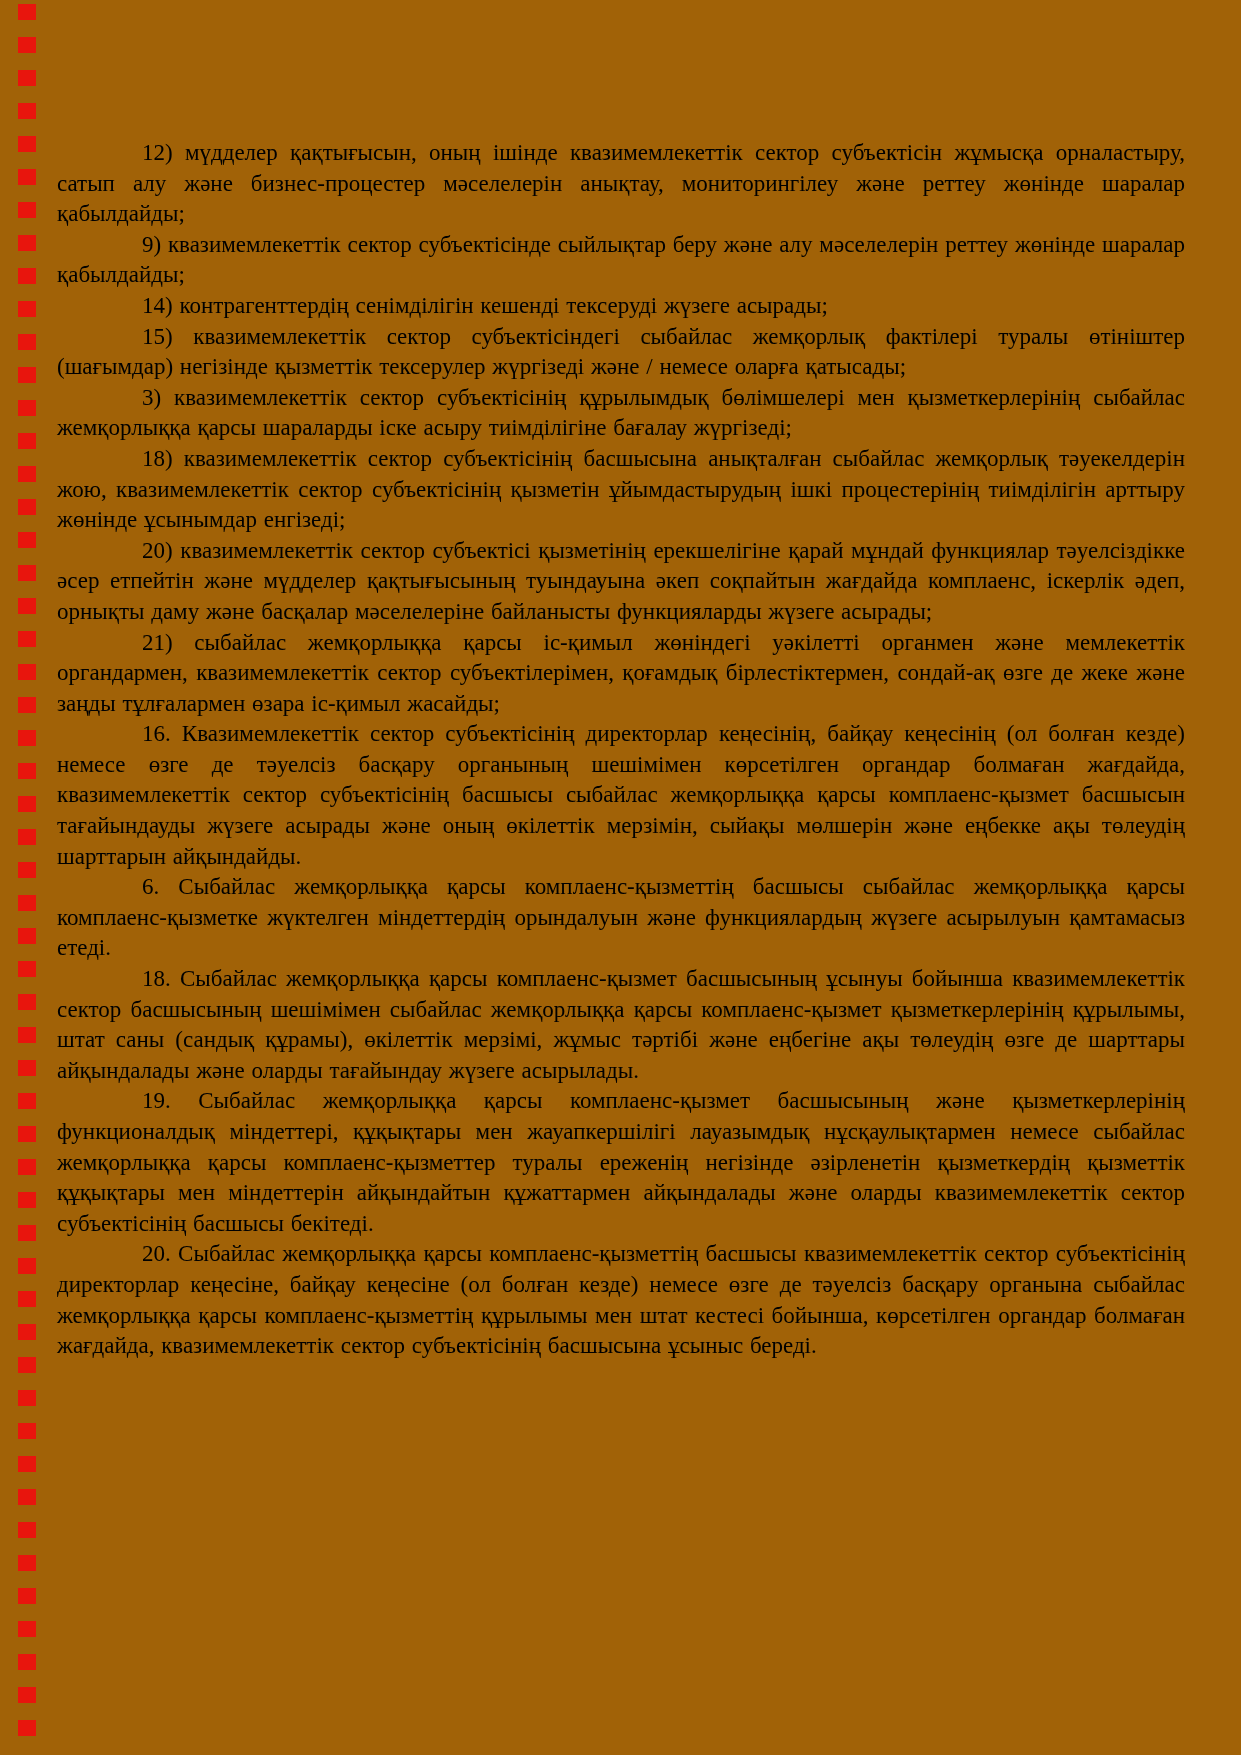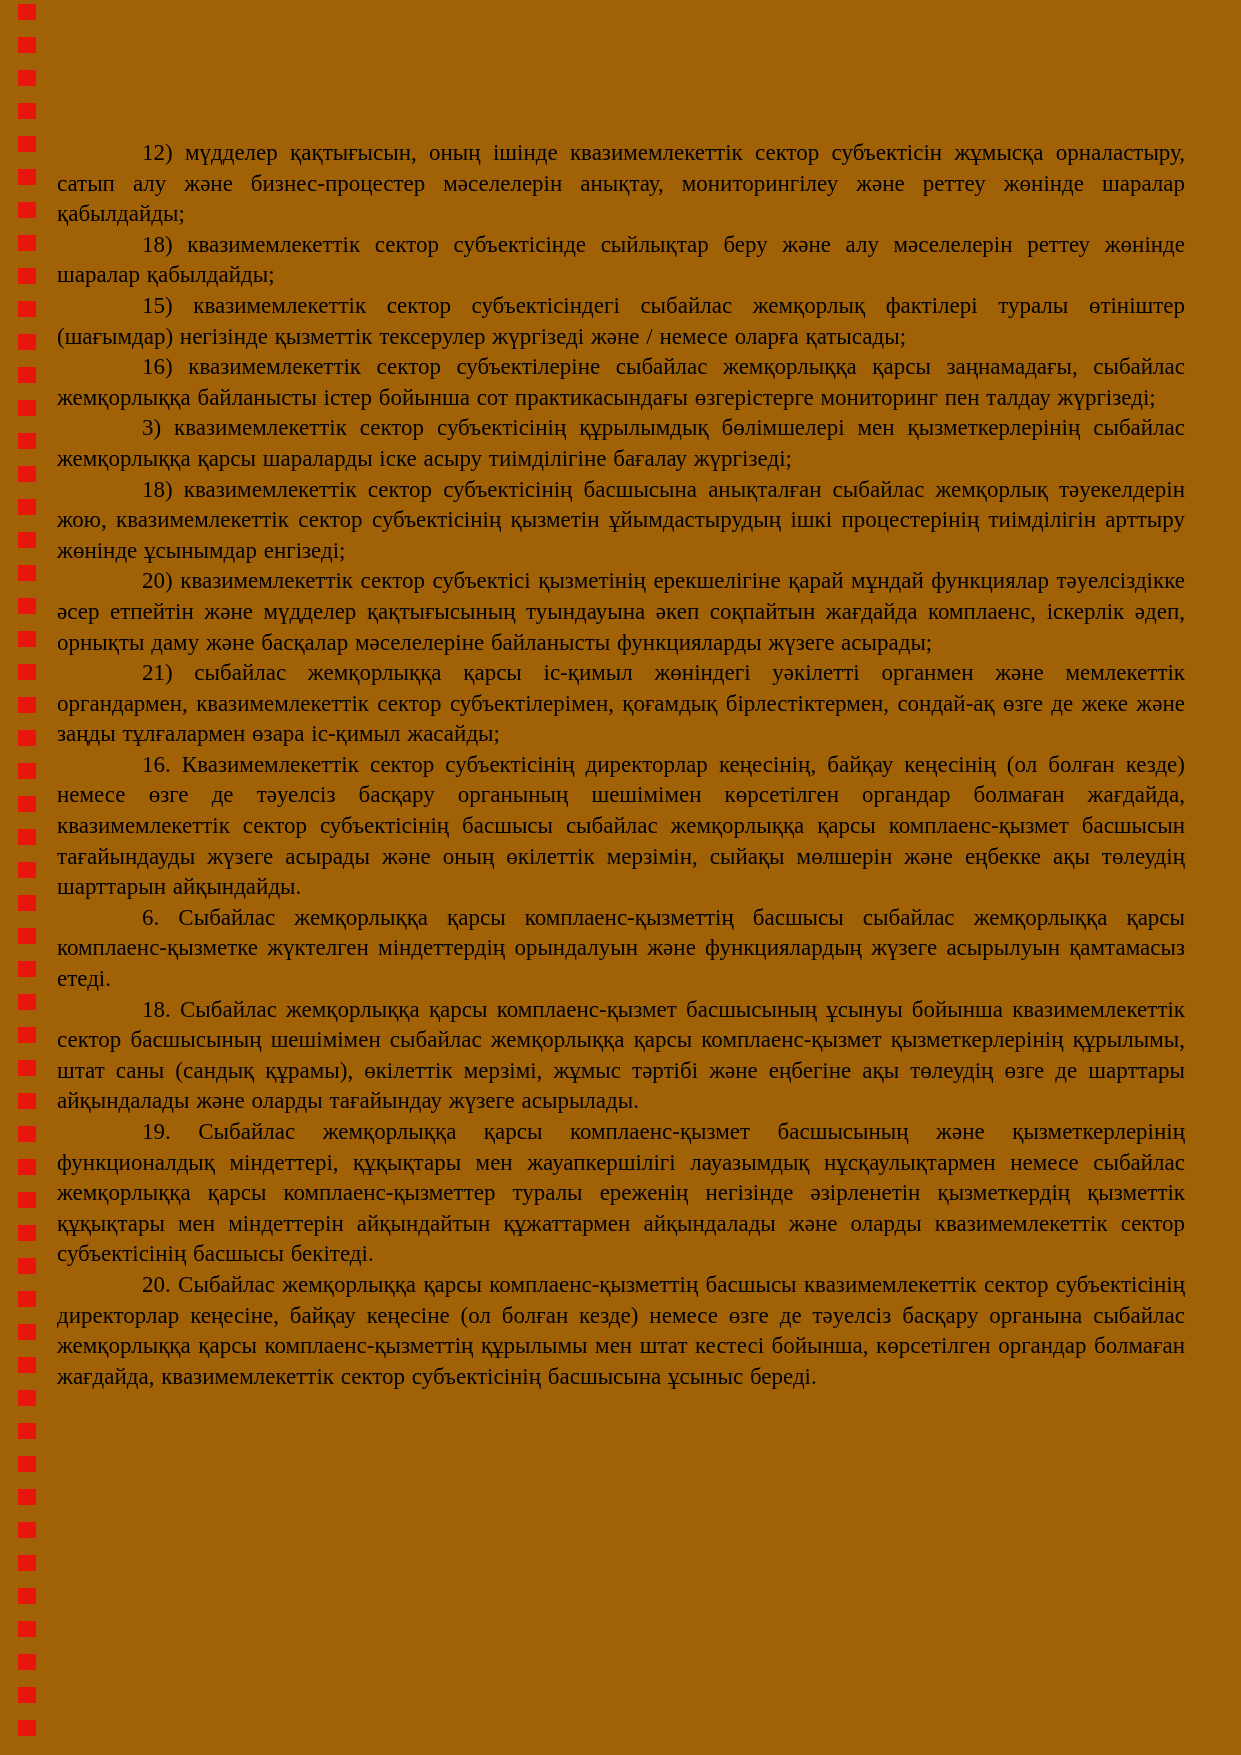--- a/index.html
+++ b/index.html
@@ -101,23 +101,23 @@
       <div class="changebar-mark" style="top: 1522px; background: rgb(232, 21, 13);"></div>
       <div class="changebar-mark" style="top: 1555px; background: rgb(232, 21, 13);"></div>
       <div class="changebar-mark" style="top: 1588px; background: rgb(232, 21, 13);"></div>
       <div class="changebar-mark" style="top: 1621px; background: rgb(232, 21, 13);"></div>
       <div class="changebar-mark" style="top: 1654px; background: rgb(232, 21, 13);"></div>
       <div class="changebar-mark" style="top: 1687px; background: rgb(232, 21, 13);"></div>
       <div class="changebar-mark" style="top: 1720px; background: rgb(232, 21, 13);"></div>
     </div>
   <div class="text-block">
       <p>12) мүдделер қақтығысын, оның ішінде квазимемлекеттік сектор субъектісін жұмысқа орналастыру, сатып алу және бизнес-процестер мәселелерін анықтау, мониторингілеу және реттеу жөнінде шаралар қабылдайды;</p>
-      <p>18) квазимемлекеттік сектор субъектісінде сыйлықтар беру және алу мәселелерін реттеу жөнінде шаралар қабылдайды;</p>
+      <p>9) квазимемлекеттік сектор субъектісінде сыйлықтар беру және алу мәселелерін реттеу жөнінде шаралар қабылдайды;</p>
+      <p>14) контрагенттердің сенімділігін кешенді тексеруді жүзеге асырады;</p>
       <p>15) квазимемлекеттік сектор субъектісіндегі сыбайлас жемқорлық фактілері туралы өтініштер (шағымдар) негізінде қызметтік тексерулер жүргізеді және / немесе оларға қатысады;</p>
-      <p>16) квазимемлекеттік сектор субъектілеріне сыбайлас жемқорлыққа қарсы заңнамадағы, сыбайлас жемқорлыққа байланысты істер бойынша сот практикасындағы өзгерістерге мониторинг пен талдау жүргізеді;</p>
       <p>3) квазимемлекеттік сектор субъектісінің құрылымдық бөлімшелері мен қызметкерлерінің сыбайлас жемқорлыққа қарсы шараларды іске асыру тиімділігіне бағалау жүргізеді;</p>
       <p>18) квазимемлекеттік сектор субъектісінің басшысына анықталған сыбайлас жемқорлық тәуекелдерін жою, квазимемлекеттік сектор субъектісінің қызметін ұйымдастырудың ішкі процестерінің тиімділігін арттыру жөнінде ұсынымдар енгізеді;</p>
       <p>20) квазимемлекеттік сектор субъектісі қызметінің ерекшелігіне қарай мұндай функциялар тәуелсіздікке әсер етпейтін және мүдделер қақтығысының туындауына әкеп соқпайтын жағдайда комплаенс, іскерлік әдеп, орнықты даму және басқалар мәселелеріне байланысты функцияларды жүзеге асырады;</p>
       <p>21) сыбайлас жемқорлыққа қарсы іс-қимыл жөніндегі уәкілетті органмен және мемлекеттік органдармен, квазимемлекеттік сектор субъектілерімен, қоғамдық бірлестіктермен, сондай-ақ өзге де жеке және заңды тұлғалармен өзара іс-қимыл жасайды;</p>
       <p>16. Квазимемлекеттік сектор субъектісінің директорлар кеңесінің, байқау кеңесінің (ол болған кезде) немесе өзге де тәуелсіз басқару органының шешімімен көрсетілген органдар болмаған жағдайда, квазимемлекеттік сектор субъектісінің басшысы сыбайлас жемқорлыққа қарсы комплаенс-қызмет басшысын тағайындауды жүзеге асырады және оның өкілеттік мерзімін, сыйақы мөлшерін және еңбекке ақы төлеудің шарттарын айқындайды.</p>
       <p>6. Сыбайлас жемқорлыққа қарсы комплаенс-қызметтің басшысы сыбайлас жемқорлыққа қарсы комплаенс-қызметке жүктелген міндеттердің орындалуын және функциялардың жүзеге асырылуын қамтамасыз етеді.</p>
       <p>18. Сыбайлас жемқорлыққа қарсы комплаенс-қызмет басшысының ұсынуы бойынша квазимемлекеттік сектор басшысының шешімімен сыбайлас жемқорлыққа қарсы комплаенс-қызмет қызметкерлерінің құрылымы, штат саны (сандық құрамы), өкілеттік мерзімі, жұмыс тәртібі және еңбегіне ақы төлеудің өзге де шарттары айқындалады және оларды тағайындау жүзеге асырылады.</p>
       <p>19. Сыбайлас жемқорлыққа қарсы комплаенс-қызмет басшысының және қызметкерлерінің функционалдық міндеттері, құқықтары мен жауапкершілігі лауазымдық нұсқаулықтармен немесе сыбайлас жемқорлыққа қарсы комплаенс-қызметтер туралы ереженің негізінде әзірленетін қызметкердің қызметтік құқықтары мен міндеттерін айқындайтын құжаттармен айқындалады және оларды квазимемлекеттік сектор субъектісінің басшысы бекітеді.</p>
       <p>20. Сыбайлас жемқорлыққа қарсы комплаенс-қызметтің басшысы квазимемлекеттік сектор субъектісінің директорлар кеңесіне, байқау кеңесіне (ол болған кезде) немесе өзге де тәуелсіз басқару органына сыбайлас жемқорлыққа қарсы комплаенс-қызметтің құрылымы мен штат кестесі бойынша, көрсетілген органдар болмаған жағдайда, квазимемлекеттік сектор субъектісінің басшысына ұсыныс береді.</p>
     </div>

